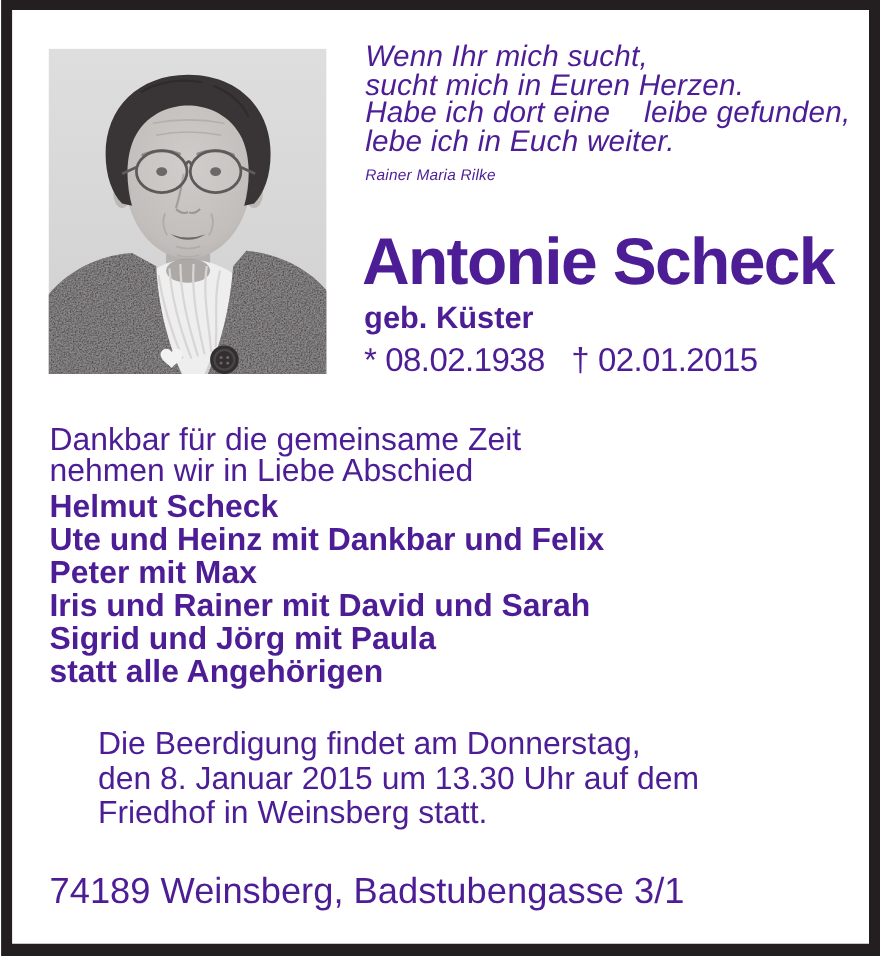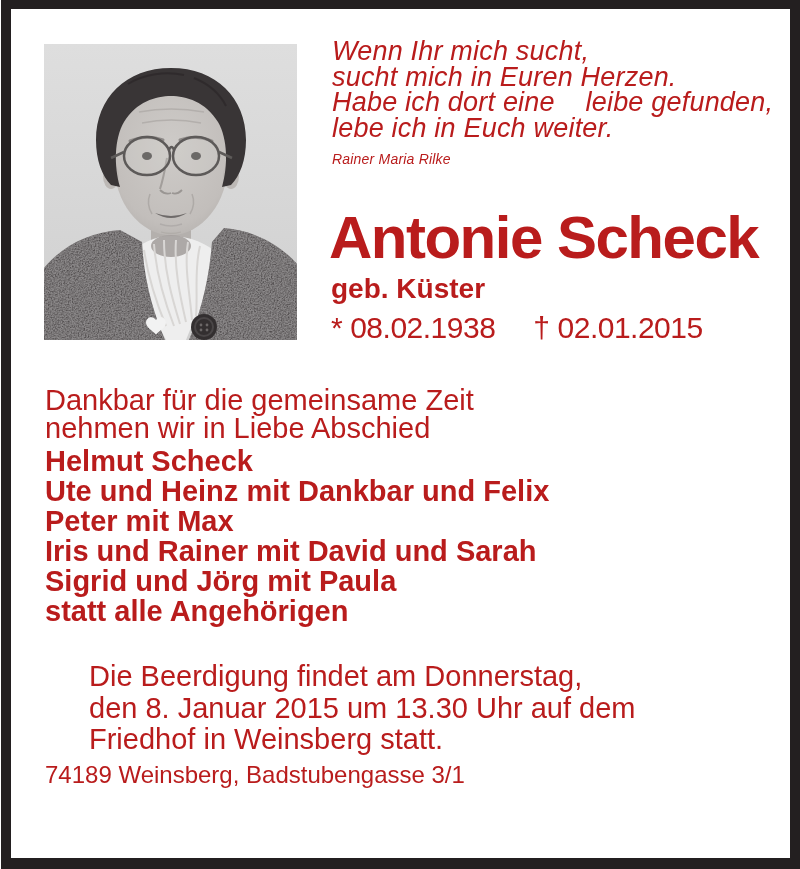--- a/index.html
+++ b/index.html
@@ -3,21 +3,21 @@
 <meta charset="utf-8">
 <style>
   html, body { margin: 0; padding: 0; background: #ffffff; }
   .sheet {
     position: relative;
     width: 800px;
     height: 869px;
     background: #ffffff;
     overflow: hidden;
     font-family: "Liberation Sans", "DejaVu Sans", sans-serif;
-    color: #b91c1c;
+    color: #4c1d95;
   }
   .frame {
     position: absolute;
     left: 1px; top: 0; right: 0; bottom: 0;
     border: solid #231f20;
     border-width: 9px 10px 11px 10px;
     box-sizing: border-box;
     pointer-events: none;
   }
   .photo {
@@ -60,21 +60,21 @@
     line-height: 1;
     white-space: nowrap;
   }
   .dates {
     position: absolute;
     left: 331px; top: 313px;
     font-size: 30px;
     line-height: 1;
     letter-spacing: -0.5px;
     display: flex;
-    gap: 38px;
+    gap: 24px;
     white-space: nowrap;
   }
   .dates .sym { margin-right: 8px; }
 
   .intro {
     position: absolute;
     left: 45px; top: 386px;
     font-size: 29px;
     line-height: 28px;
     white-space: nowrap;
@@ -90,22 +90,22 @@
   .funeral {
     position: absolute;
     left: 45px; top: 661px;
     font-size: 29px;
     line-height: 31.5px;
     white-space: nowrap;
     margin-left: 44px;
   }
   .address {
     position: absolute;
-    left: 45px; top: 763px;
-    font-size: 24px;
+    left: 45px; top: 793px;
+    font-size: 33px;
     line-height: 1;
     white-space: nowrap;
   }
 </style>
 </head>
 <body>
 
 <div class="sheet">
 
   <div class="frame"></div>

